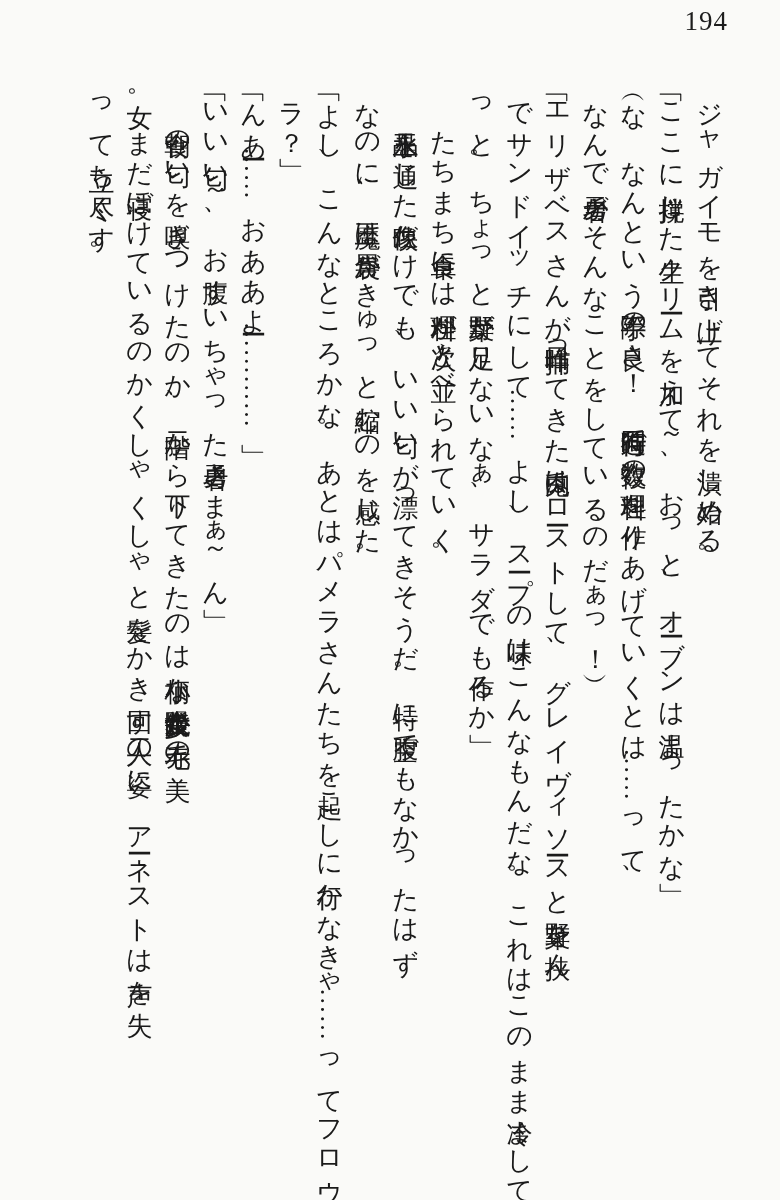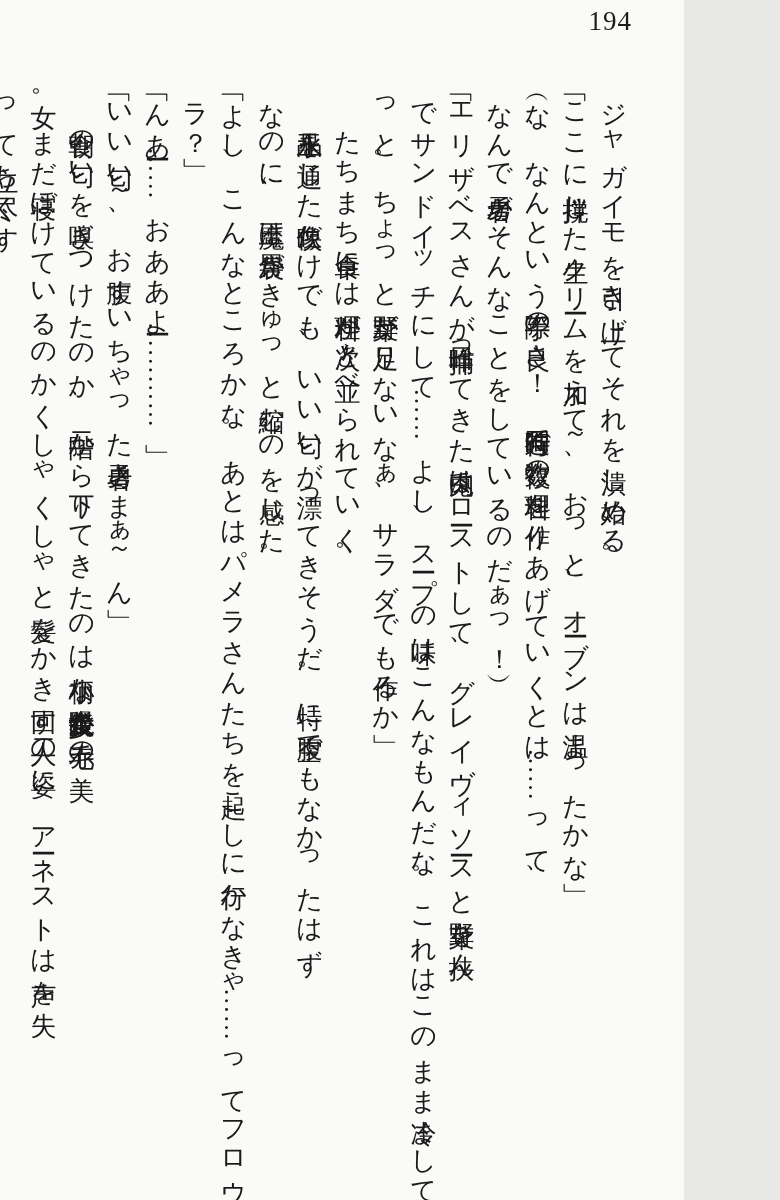--- a/index.html
+++ b/index.html
@@ -2,21 +2,21 @@
 <html><head>
 <meta charset="utf-8">
 <style>
   html, body {
     margin: 0;
     padding: 0;
     background: #e8e8e6;
   }
   .page {
     position: relative;
-    width: 684px;
+    width: 780px;
     height: 1200px;
     background: #fafaf8;
     overflow: hidden;
     font-family: "Liberation Serif", "DejaVu Serif", serif;
     color: #1a1a1a;
   }
   .page-number {
     position: absolute;
     top: 6px;
     right: 52px;

